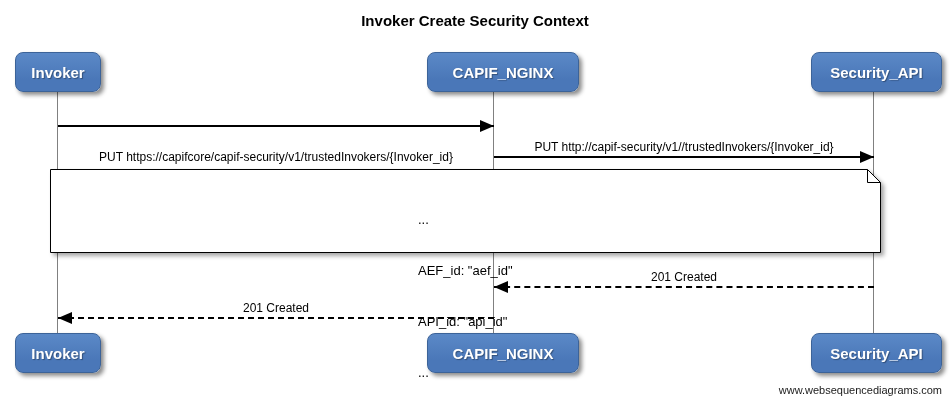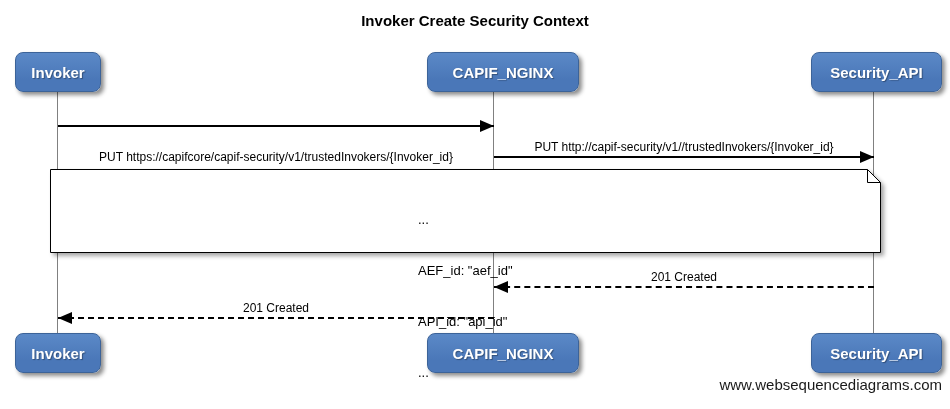--- a/index.html
+++ b/index.html
@@ -117,22 +117,22 @@
     left: 418px; top: 177px;
     z-index: 5;
     font-size: 13px;
     line-height: 17px;
     color: #000;
     text-align: left;
     white-space: pre;
   }
   .footer {
     position: absolute;
-    right: 8px; top: 376px;
-    font-size: 15px;
+    right: 8px; top: 384px;
+    font-size: 11px;
     color: var(--footer-text, #1a1a1a);
   }
 </style>
 </head>
 <body>
 
 <div class="diagram">
 
   <div class="title">Invoker Create Security Context</div>
 

